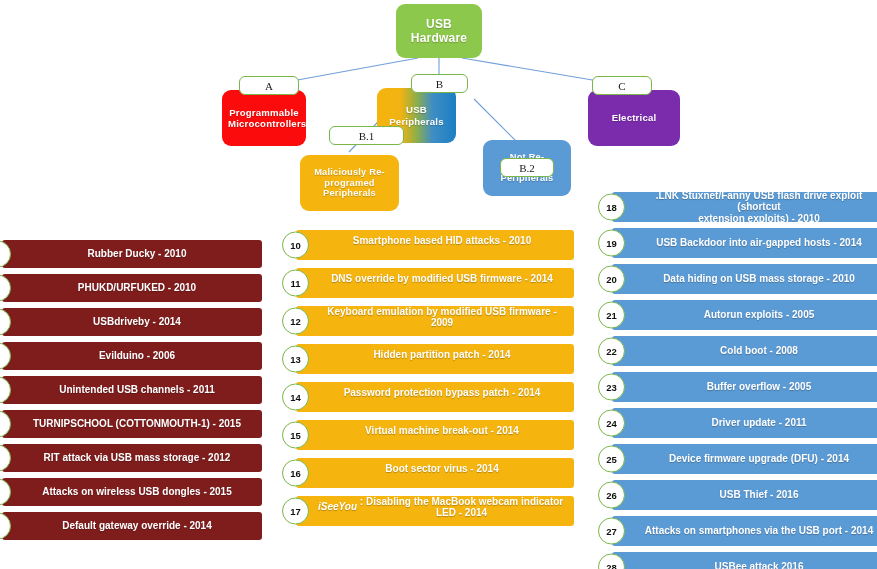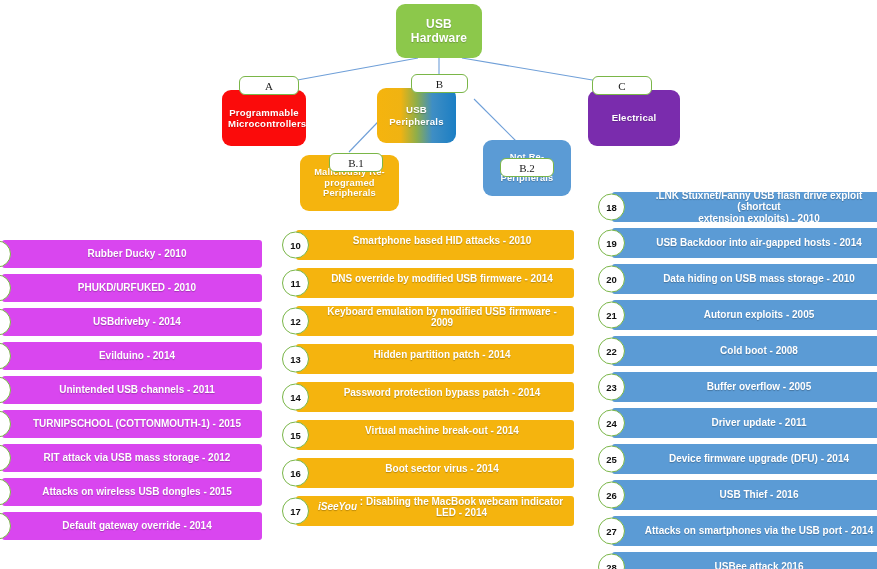--- a/index.html
+++ b/index.html
@@ -49,21 +49,21 @@
     color:#1a1a1a;
     font-family:"Liberation Serif", serif;
     font-size:11px;
     display:flex;align-items:center;justify-content:center;
     box-sizing:border-box;
     z-index:6;
   }
   #tag-a{left:239px;top:76px;width:60px;height:19px;}
   #tag-b{left:411px;top:74px;width:57px;height:19px;}
   #tag-c{left:592px;top:76px;width:60px;height:19px;}
-  #tag-b1{left:329px;top:153px;width:54px;height:19px;}
+  #tag-b1{left:329px;top:126px;width:75px;height:19px;}
   #tag-b2{left:500px;top:158px;width:54px;height:19px;}
 
   
   .list{position:absolute;}
   #list-red{left:-12px;top:240px;width:274px;}
   #list-orange{left:282px;top:230px;width:292px;}
   #list-blue{left:598px;top:192px;width:292px;}
 
   .row{
     position:relative;
@@ -82,21 +82,21 @@
     color:#ffffff;
     font-weight:bold;
     font-size:10px;
     line-height:1.12;
     padding:0 8px 8px 22px;
     box-sizing:border-box;
     text-shadow:0 1px 1px rgba(0,0,0,.25);
     overflow:hidden;
     white-space:pre-line;
   }
-  #list-red .bar{background:#d946ef;}
+  #list-red .bar{background:#7f1d1d;}
   #list-orange .bar{background:#f5b40e;}
   #list-blue .bar{background:#5b9bd5;}
 
   #list-red .bar{justify-content:center;padding:0 10px 0 20px;}
   #list-blue .bar{padding:0 6px 0 22px;}
 
   .num{
     position:absolute;
     left:0;top:50%;
     transform:translateY(-50%);
@@ -172,21 +172,21 @@
       </div>
       <div class="row">
         <div class="bar">PHUKD/URFUKED - 2010</div>
         <div class="num">2</div>
       </div>
       <div class="row">
         <div class="bar">USBdriveby - 2014</div>
         <div class="num">3</div>
       </div>
       <div class="row">
-        <div class="bar">Evilduino - 2014</div>
+        <div class="bar">Evilduino - 2006</div>
         <div class="num">4</div>
       </div>
       <div class="row">
         <div class="bar">Unintended USB channels - 2011</div>
         <div class="num">5</div>
       </div>
       <div class="row">
         <div class="bar">TURNIPSCHOOL (COTTONMOUTH-1) - 2015</div>
         <div class="num">6</div>
       </div>

